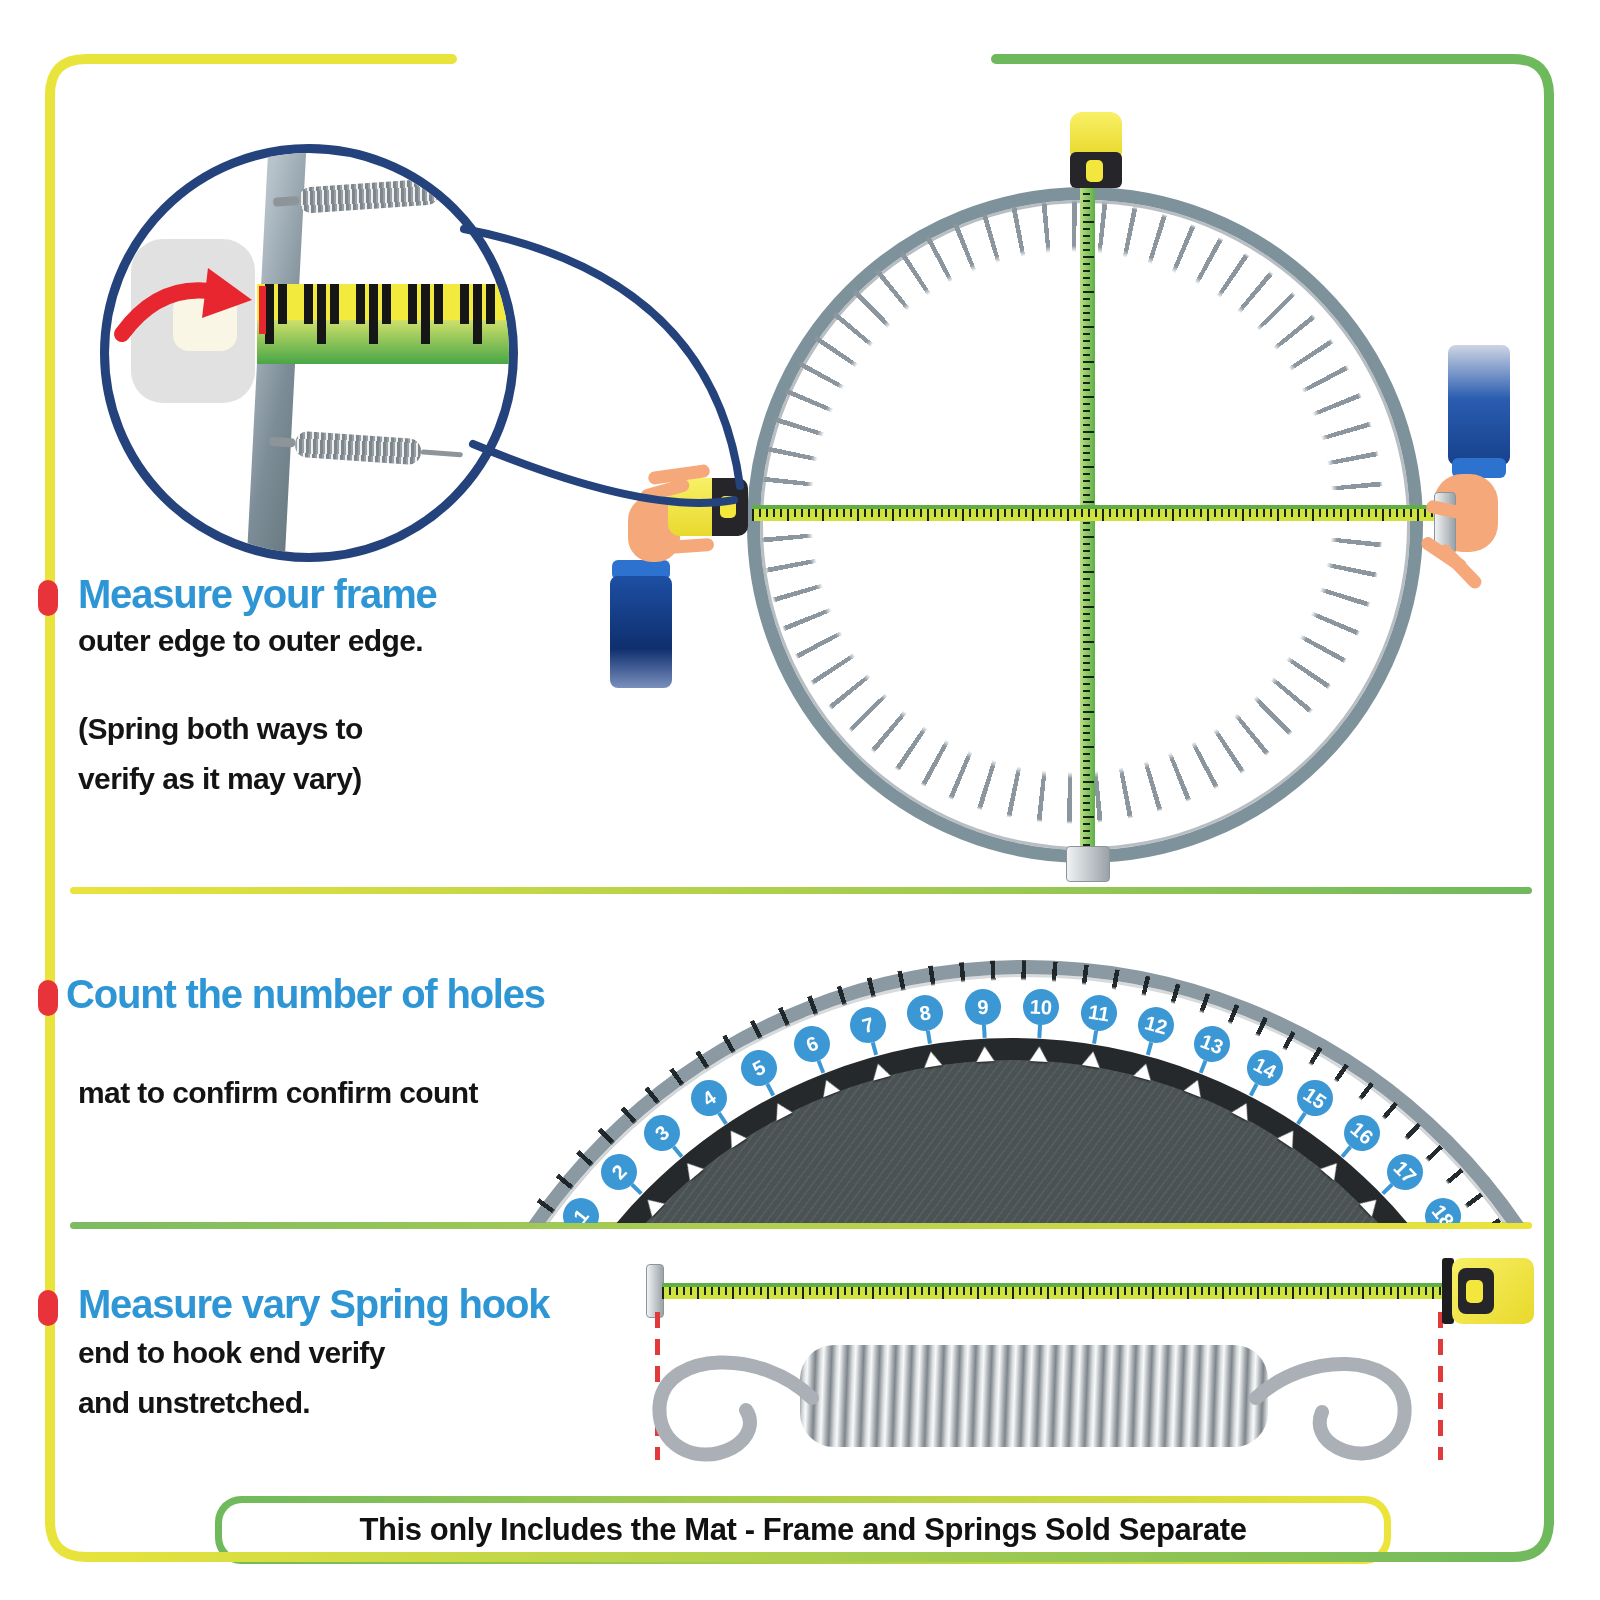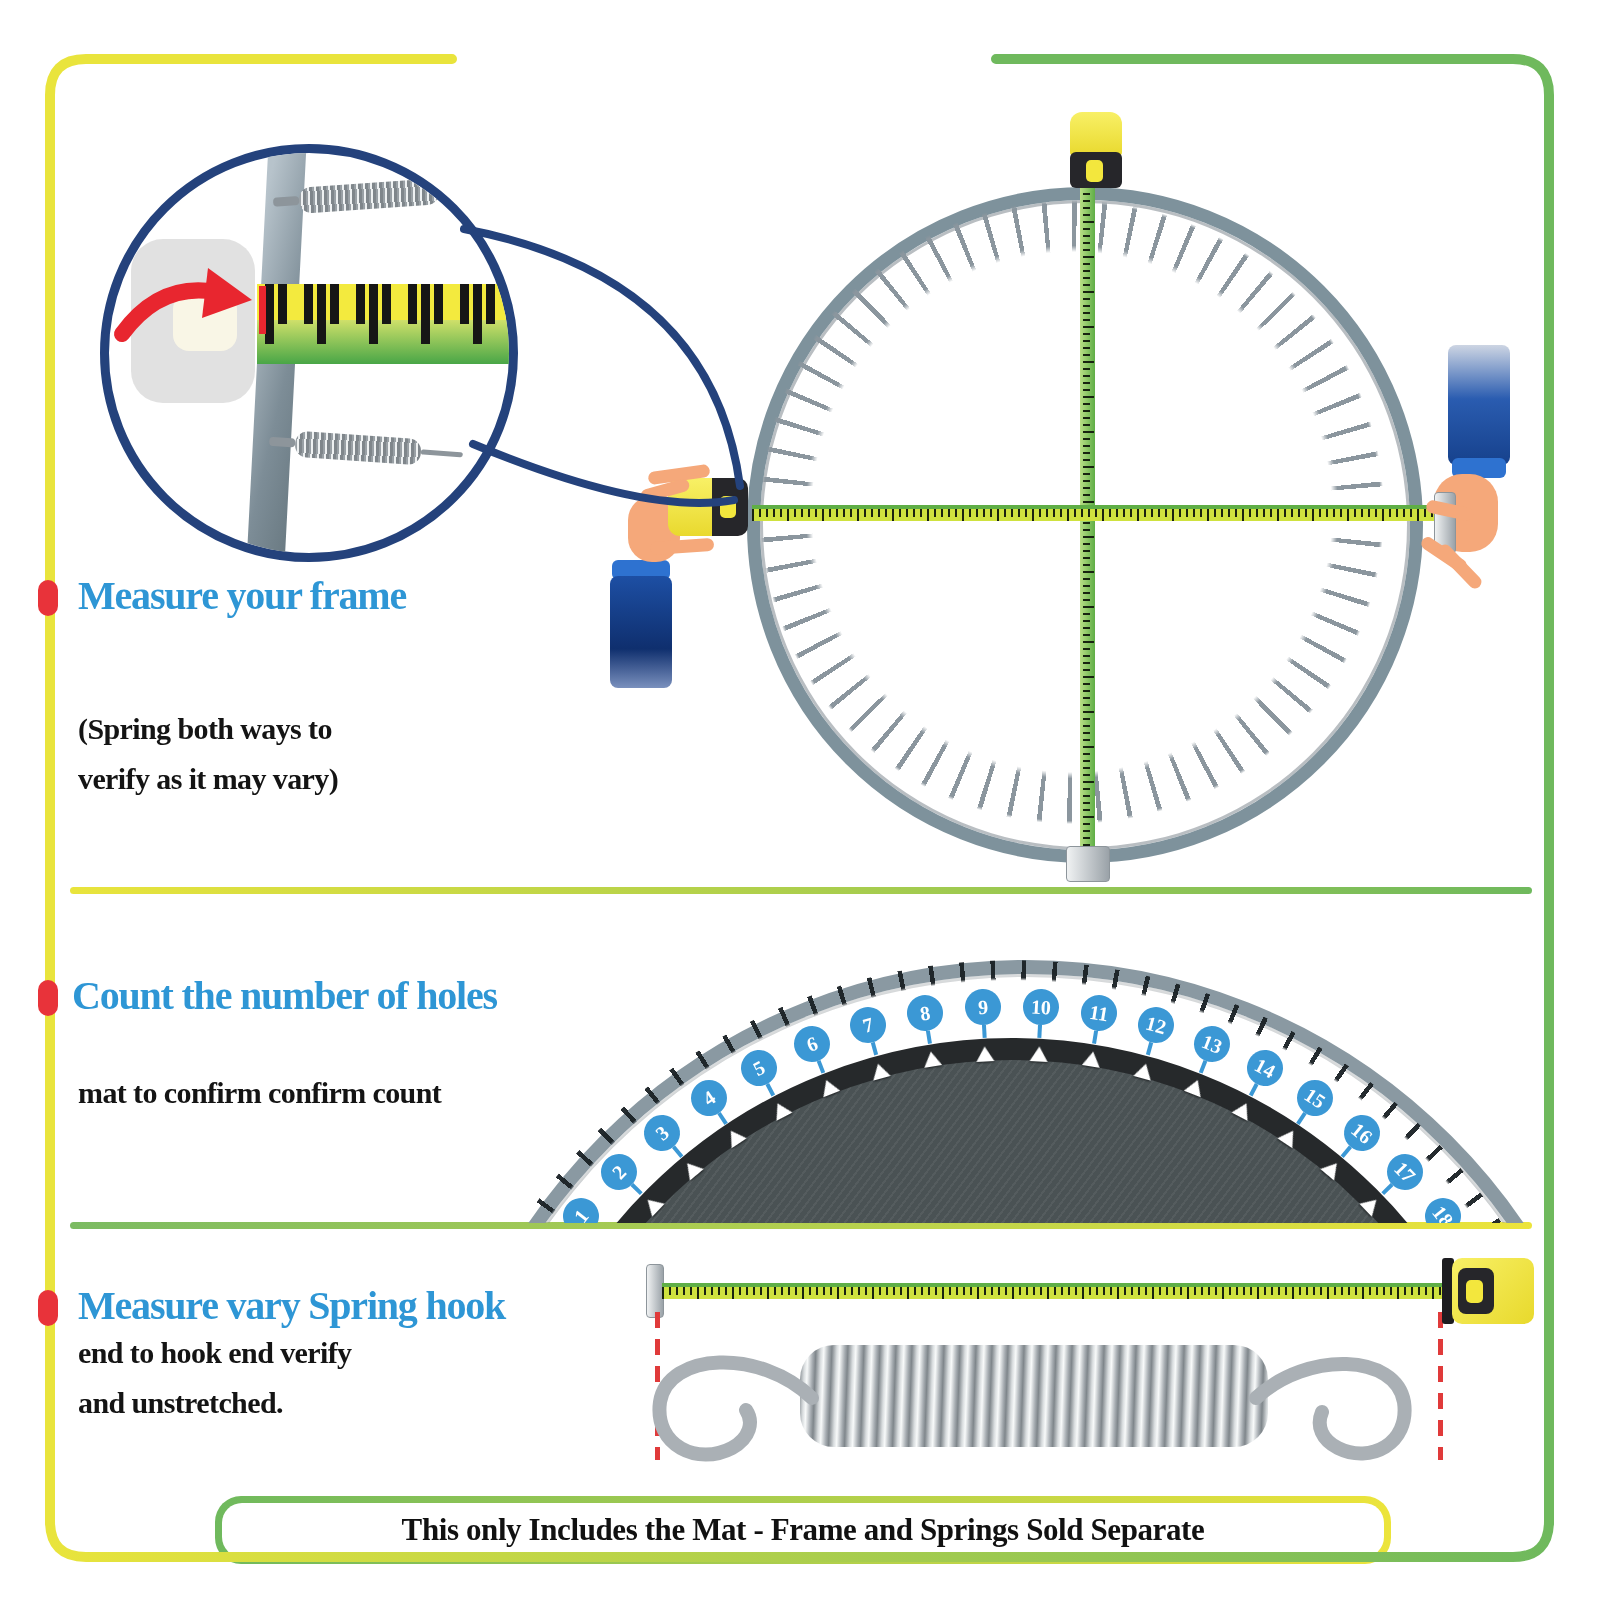--- a/index.html
+++ b/index.html
@@ -1,17 +1,17 @@
 <!DOCTYPE html>
 <html><head>
 <meta charset="utf-8">
 <style>
   html,body{margin:0;padding:0;background:#fff;}
   .page{position:relative;width:1600px;height:1594px;background:#fff;overflow:hidden;
-        font-family:Liberation Serif, serif;}
+        font-family:Liberation Sans, sans-serif;}
   .abs{position:absolute;}
 
   
   .h-blue{position:absolute;font-weight:bold;font-size:40px;letter-spacing:-1.2px;color:#2e96d5;white-space:nowrap;}
   .t-black{position:absolute;font-weight:bold;font-size:30px;letter-spacing:-0.6px;color:#141414;white-space:nowrap;}
   .bullet{position:absolute;width:20px;height:36px;border-radius:11px;background:#e8333a;z-index:6;}
 
   
   .mag-circle{position:absolute;left:100px;top:144px;width:400px;height:400px;border-radius:50%;
               border:9px solid #24427c;background:#fff;overflow:hidden;z-index:2;}
@@ -125,20 +125,21 @@
 
   .toplayer{position:absolute;left:0;top:0;width:1600px;height:1600px;z-index:5;pointer-events:none;}
 </style>
 </head>
 <body>
 
 <div class="page">
 
   <span class="bullet" style="left:38px;top:580px;"></span>
   <div class="h-blue" style="left:78px;top:572px;">Measure your frame</div>
+  <div class="t-black" style="left:78px;top:624px;">outer edge to outer edge.</div>
   <div class="t-black" style="left:78px;top:712px;">(Spring both ways to</div>
   <div class="t-black" style="left:78px;top:762px;">verify as it may vary)</div>
 
   <div class="mag-circle">
     <div class="mag-tube"></div>
     <div class="spring-sm" style="left:190px;top:30px;width:140px;transform:rotate(-4deg);"></div>
     <div class="spring-sm" style="left:186px;top:282px;width:126px;transform:rotate(4deg);"></div>
     <div class="mag-ghost"></div>
     <div class="mag-ghost-btn"></div>
     <div class="mag-tape">
@@ -187,21 +188,21 @@
   <div class="abs skin" style="left:1434px;top:474px;width:64px;height:78px;border-radius:28px;z-index:3;"></div>
   <div class="clip-sm" style="left:1434px;top:492px;width:20px;height:60px;z-index:4;"></div>
   <div class="finger" style="left:1426px;top:504px;width:48px;transform:rotate(12deg);z-index:5;"></div>
   <div class="finger" style="left:1418px;top:548px;width:52px;transform:rotate(34deg);z-index:5;"></div>
   <div class="finger" style="left:1432px;top:560px;width:56px;transform:rotate(46deg);z-index:5;"></div>
 
   <div class="sep sep1"></div>
   <div class="sep sep2"></div>
 
   <span class="bullet" style="left:38px;top:980px;"></span>
-  <div class="h-blue" style="left:72px;top:972px;">Count the number of holes</div>
+  <div class="h-blue" style="left:66px;top:972px;">Count the number of holes</div>
   <div class="t-black" style="left:78px;top:1076px;">mat to confirm confirm count</div>
 
   <div class="arc-wrap">
     <div class="arc-frame"></div>
     <div class="arc-ticks"></div>
     <div class="mat"></div>
 
     <i class="vring" style="left:193px;top:307px;--r:-45.9deg;"></i>
     <i class="vring" style="left:232px;top:271px;--r:-39.8deg;"></i>
     <i class="vring" style="left:275px;top:239px;--r:-33.6deg;"></i>

